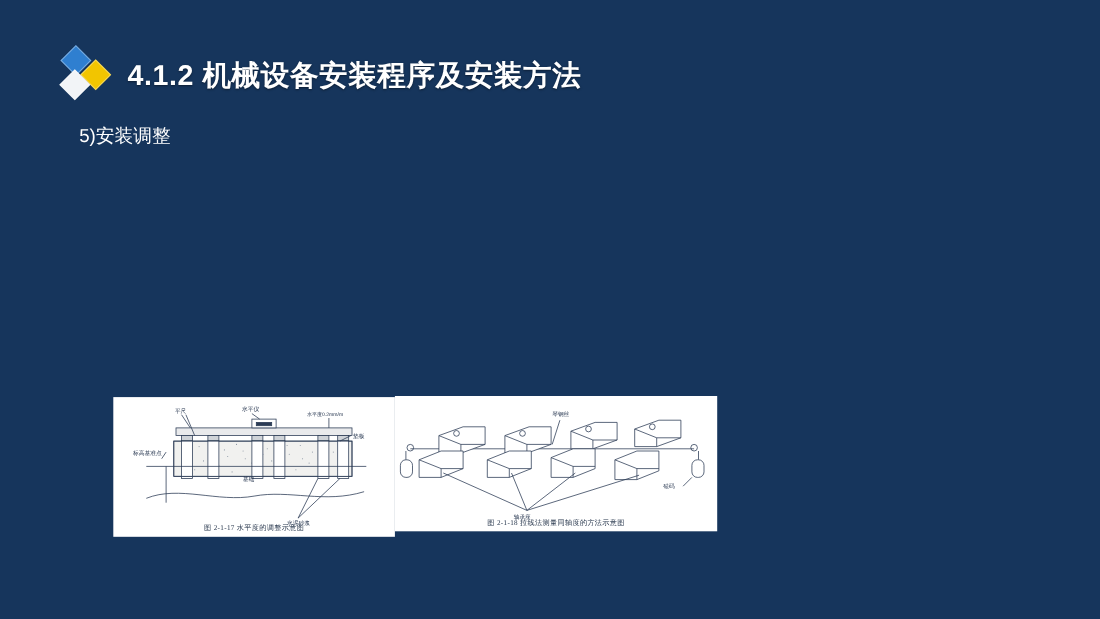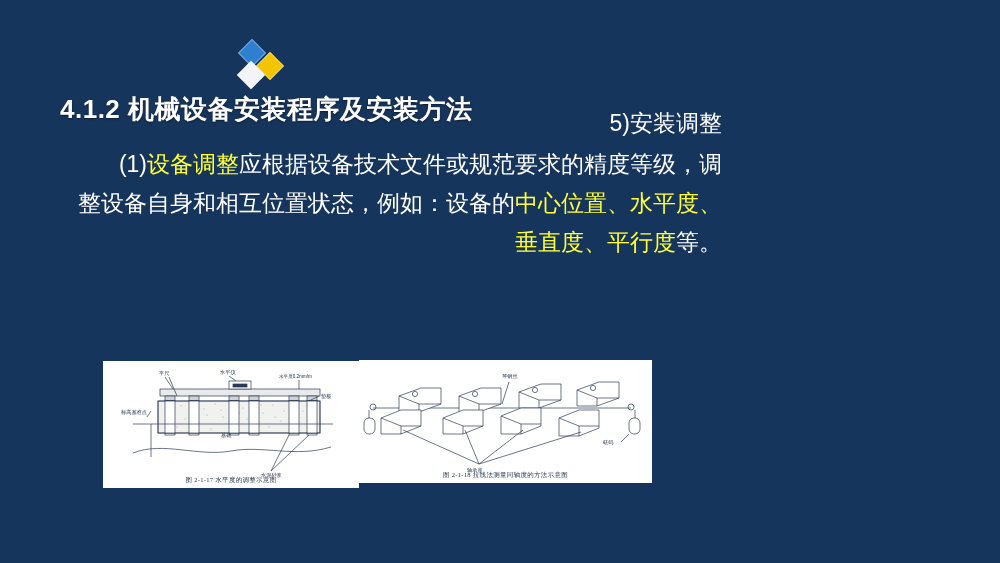--- a/index.html
+++ b/index.html
@@ -22,21 +22,20 @@
   }
 
   
   .title-row {
     position: absolute;
     left: 50px;
     top: 40px;
     display: flex;
     align-items: center;
     height: 56px;
-    flex-direction: column;
   }
   .logo-mark {
     position: relative;
     width: 56px;
     height: 52px;
     flex: 0 0 auto;
   }
   .logo-mark .dia {
     position: absolute;
     width: 20px;
@@ -59,23 +58,22 @@
     text-shadow: 0 1px 2px rgba(0,0,0,.45);
   }
 
   
   .body-text {
     position: absolute;
     left: 72px;
     top: 104px;
     width: 650px;
     color: #ffffff;
-    font-size: 23px;
+    font-size: 17px;
     line-height: 39px;
-    text-align: right;
   }
   .para {
     margin: 0;
     white-space: normal;
   }
   .para.sub { margin-top: 2px; }
   .indent { padding-left: 46px; }
   .hl { color: #ffff33; }
 
   
@@ -122,23 +120,20 @@
     </div>
     <div class="slide-title">4.1.2 机械设备安装程序及安装方法</div>
   </div>
 
   <div class="body-text">
 
     <p class="para">
       <span>5)安装调整</span>
     </p>
 
-    <p class="para sub">
-      <span class="indent"></span><span>(1)</span><span class="hl">设备调整</span><span>应根据设备技术文件或规范要求的精度等级，调整设备自身和相互位置状态，例如：设备的</span><span class="hl">中心位置、水平度、垂直度、平行度</span><span>等。</span>
-    </p>
 
   </div>
 
   <div class="figures">
 
     <div class="fig fig-left">
       <svg width="256" height="127" viewBox="0 0 256 127">
         <g stroke="#2b3b55" fill="none" stroke-width="0.7">
 
           <rect x="57" y="28" width="160" height="7" fill="#e9eaec"></rect>

